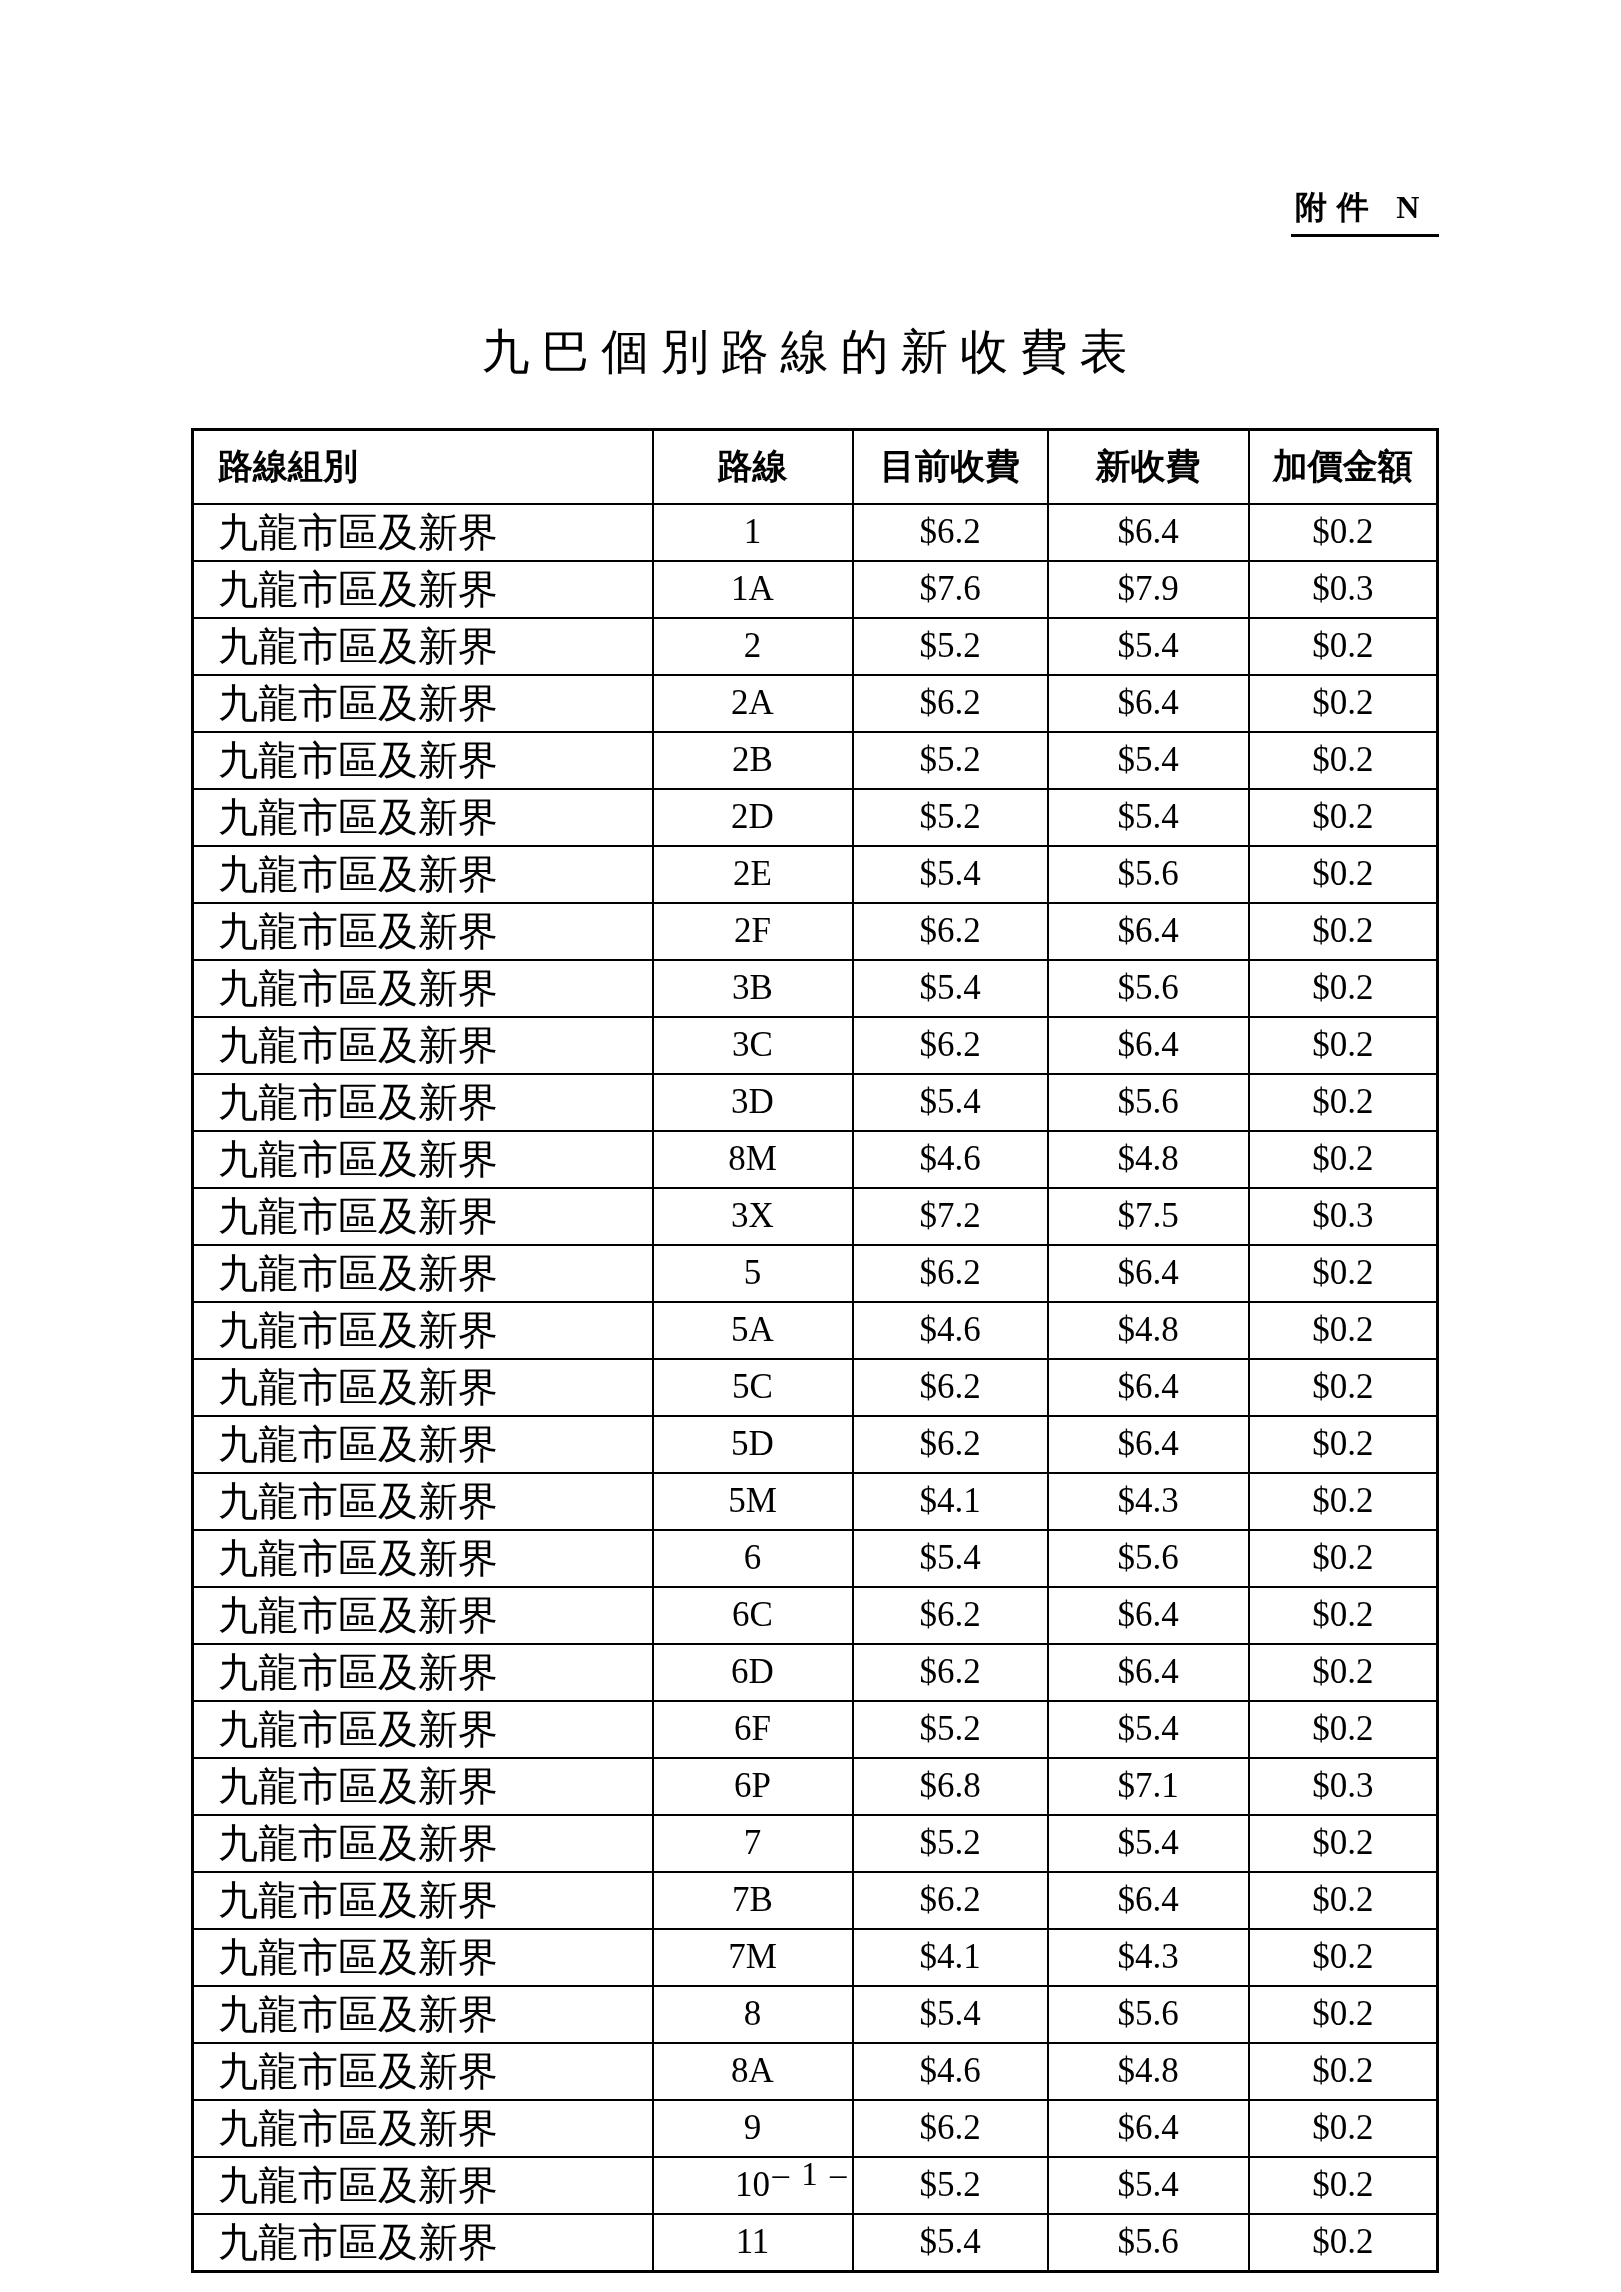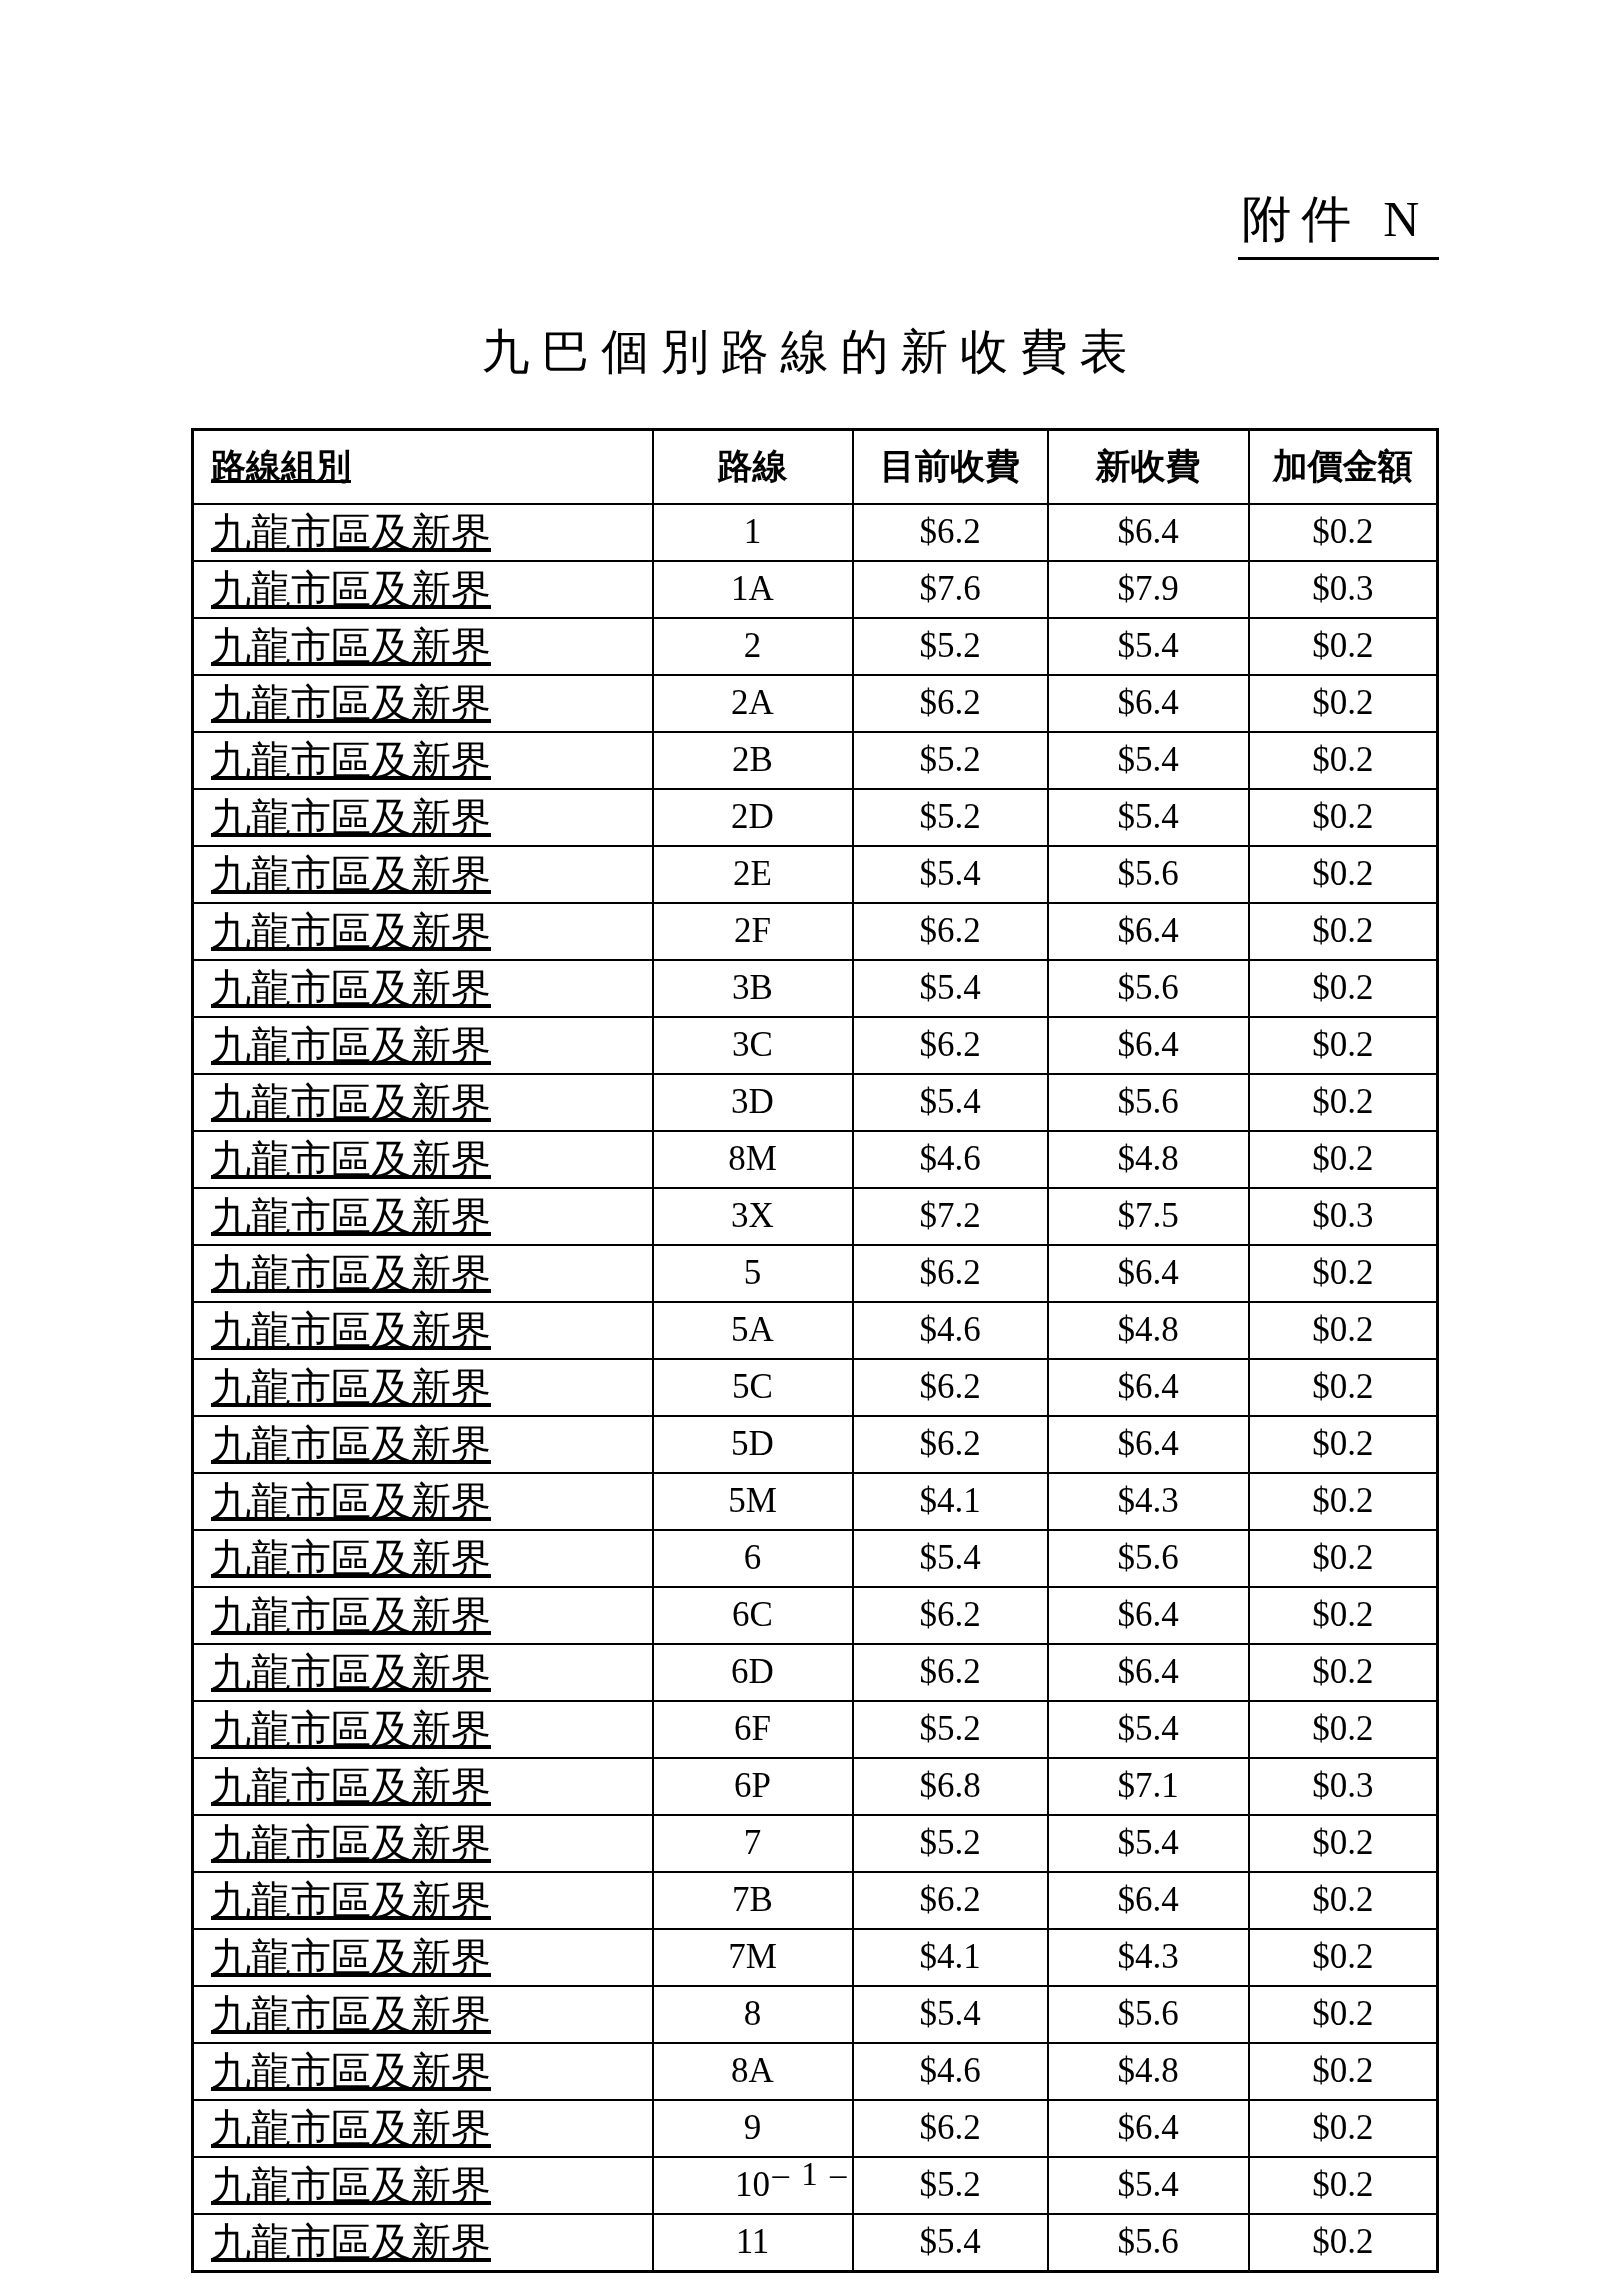--- a/index.html
+++ b/index.html
@@ -9,22 +9,22 @@
     height: 2293px;
     position: relative;
     font-family: "Liberation Serif", "DejaVu Serif", serif;
     color: #000000;
     overflow: hidden;
   }
   .appendix-label {
     position: absolute;
     top: 186px;
     right: 182px;
-    font-size: 50px;
-    font-weight: normal;
+    font-size: 32px;
+    font-weight: bold;
     letter-spacing: 9.8px;
     border-bottom: 3.9px solid #000000;
     padding: 0 9.8px 3.9px 3.9px;
     white-space: nowrap;
   }
   .doc-title {
     position: absolute;
     top: 320px;
     left: 0;
     width: 100%;
@@ -57,22 +57,21 @@
   }
   .fare-table thead th {
     height: 74px;
     font-weight: bold;
   }
   .fare-table tbody td {
     height: 51px;
   }
   .fare-table .c-group {
     text-align: left;
-    padding-left: 17px;
-    text-decoration: underline;
+    padding-left: 24px;
   }
   .fare-table tbody .c-group {
     font-size: 40px;
   }
   .page-footer {
     position: absolute;
     top: 2156px;
     left: 0;
     width: 100%;
     text-align: center;

